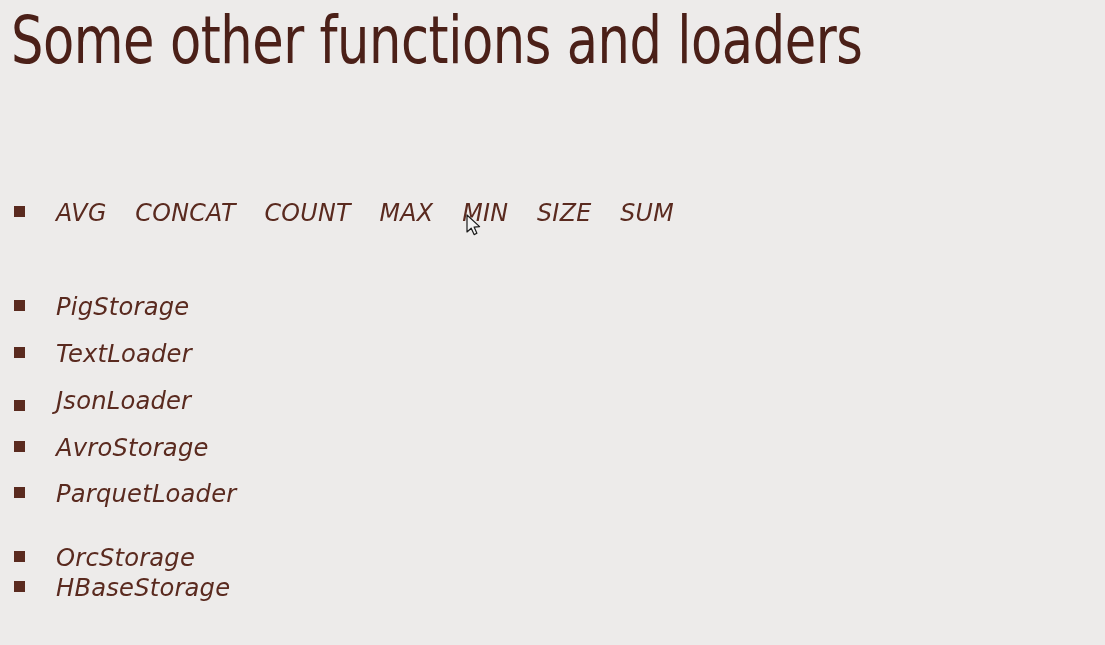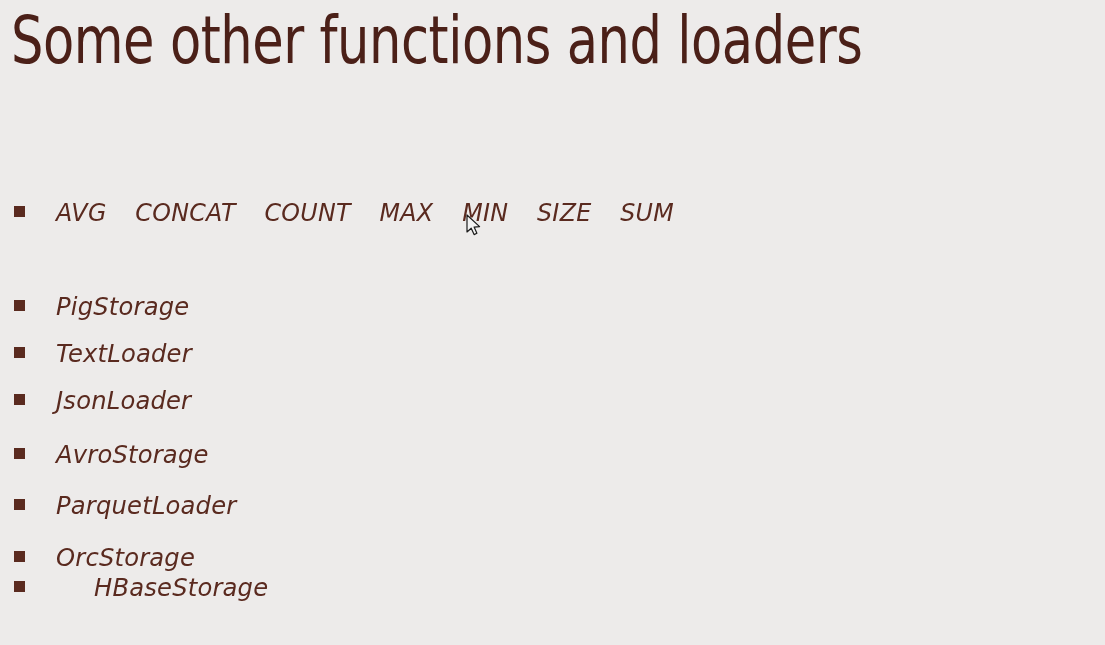--- a/index.html
+++ b/index.html
@@ -134,41 +134,41 @@
     <div class="bullet-row loader-row" style="top:292px;text-align:center;">
       <span class="bullet-marker"></span>
       <span class="bullet-text">PigStorage</span>
     </div>
 
     <div class="bullet-row loader-row" style="top:339px;">
       <span class="bullet-marker"></span>
       <span class="bullet-text">TextLoader</span>
     </div>
 
-    <div class="bullet-row loader-row" style="top:386px;">
+    <div class="bullet-row loader-row" style="top:386px;align-items:flex-end;">
       <span class="bullet-marker"></span>
       <span class="bullet-text">JsonLoader</span>
     </div>
 
-    <div class="bullet-row loader-row" style="top:433px;margin-top:7px;">
+    <div class="bullet-row loader-row" style="top:433px;">
       <span class="bullet-marker"></span>
       <span class="bullet-text">AvroStorage</span>
     </div>
 
-    <div class="bullet-row loader-row" style="top:491px;">
+    <div class="bullet-row loader-row" style="top:479px;">
       <span class="bullet-marker"></span>
       <span class="bullet-text">ParquetLoader</span>
     </div>
 
     <div class="bullet-row loader-row" style="top:526px;margin-top:17px;">
       <span class="bullet-marker"></span>
       <span class="bullet-text">OrcStorage</span>
     </div>
 
-    <div class="bullet-row loader-row" style="top:573px;gap:38px;">
+    <div class="bullet-row loader-row" style="top:573px;">
       <span class="bullet-marker"></span>
       <span class="bullet-text">HBaseStorage</span>
     </div>
 
   </div>
 
   <svg class="cursor" viewBox="0 0 16 24">
     <polygon points="1,1 1,18 5.2,14.2 8.1,20.6 10.9,19.3 8.1,13.1 13.6,12.6" fill="#f2f2f2" stroke="#1a1a1a" stroke-width="1.2" stroke-linejoin="round"></polygon>
   </svg>
 

